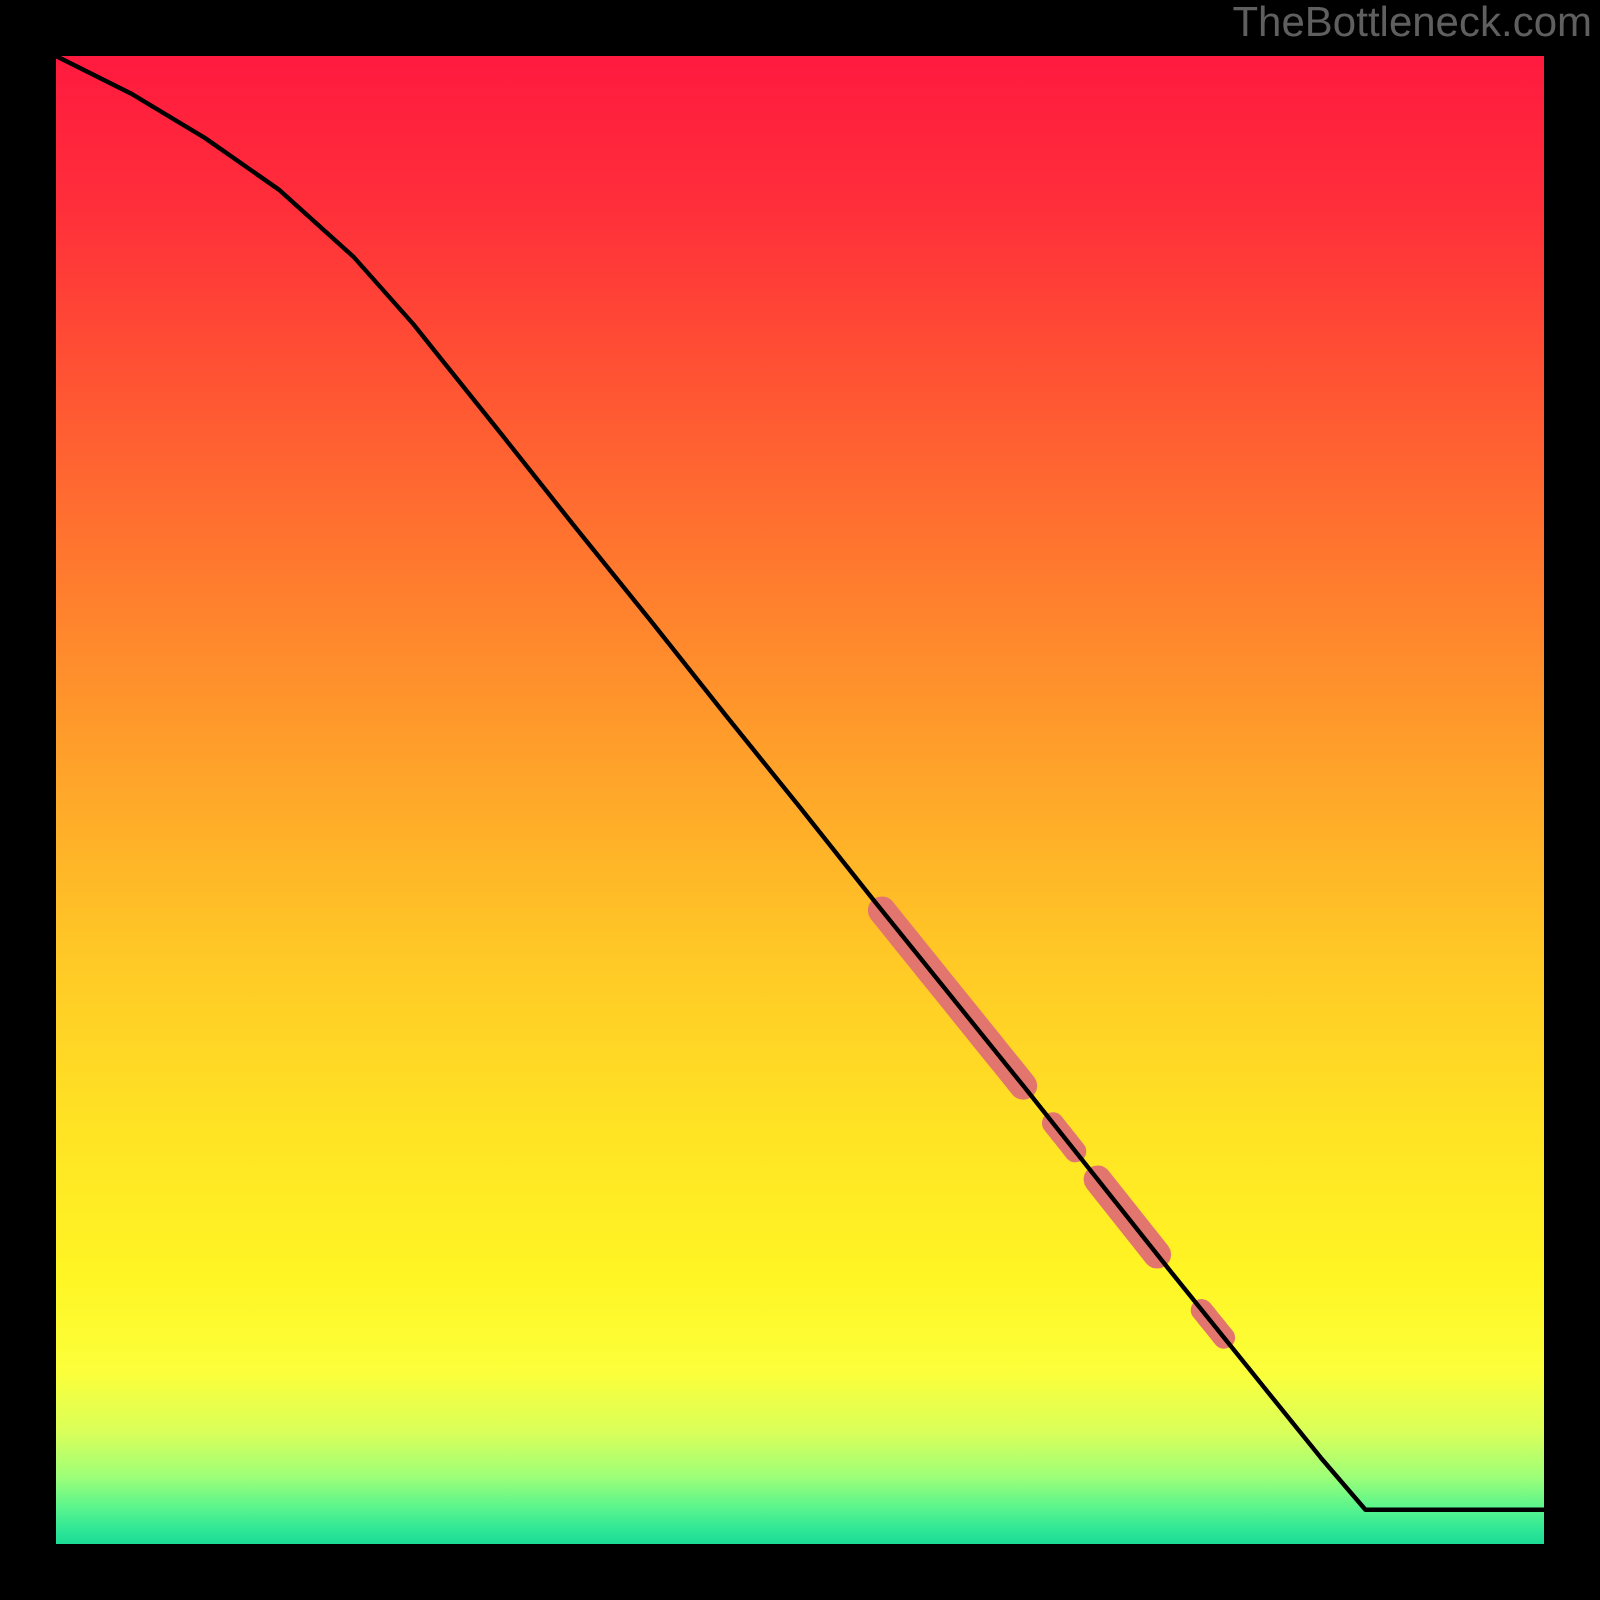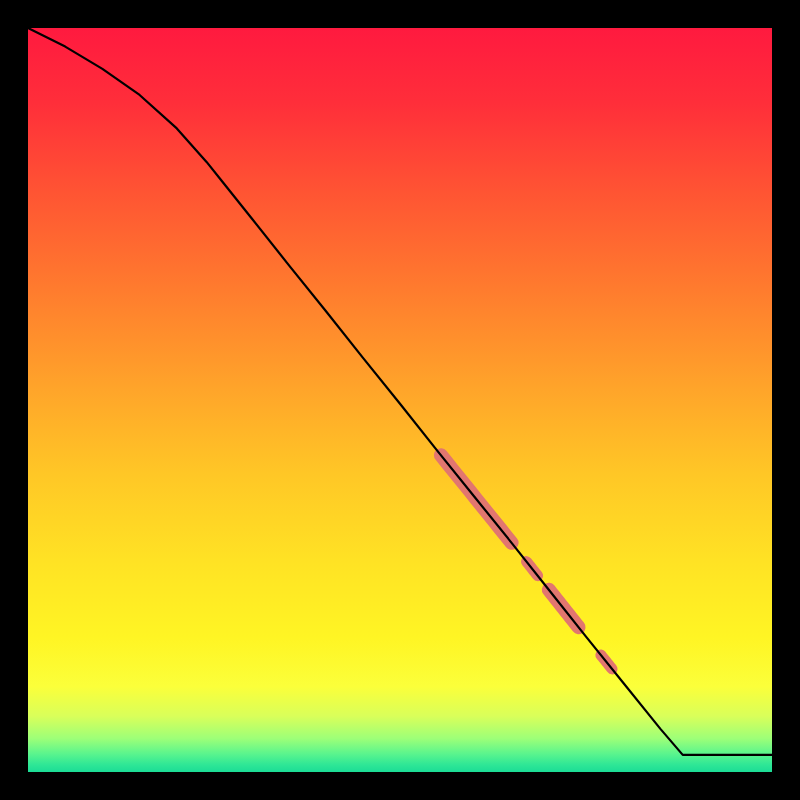--- a/index.html
+++ b/index.html
@@ -80,13 +80,14 @@
     <svg class="curve-svg" viewBox="0 0 744 744" preserveAspectRatio="none">
       <g id="highlights">
           <path d="M412.92 427.20 L418.81 434.51 L424.70 441.81 L430.59 449.12 L436.48 456.42 L442.37 463.72 L448.26 471.03 L454.15 478.33 L460.04 485.63 L465.93 492.94 L471.82 500.24 L477.71 507.54 L483.60 514.85" fill="none" stroke="#e2766f" stroke-linecap="round" stroke-linejoin="round" stroke-width="14"></path>
           <path d="M498.48 533.60 L499.41 534.77 L500.34 535.94 L501.27 537.11 L502.20 538.28 L503.13 539.46 L504.06 540.63 L504.99 541.80 L505.92 542.97 L506.85 544.14 L507.78 545.31 L508.71 546.49 L509.64 547.66" fill="none" stroke="#e2766f" stroke-linecap="round" stroke-linejoin="round" stroke-width="11"></path>
           <path d="M520.80 561.72 L523.28 564.84 L525.76 567.97 L528.24 571.09 L530.72 574.22 L533.20 577.34 L535.68 580.47 L538.16 583.59 L540.64 586.72 L543.12 589.84 L545.60 592.97 L548.08 596.09 L550.56 599.22" fill="none" stroke="#e2766f" stroke-linecap="round" stroke-linejoin="round" stroke-width="14"></path>
           <path d="M572.88 627.04 L573.81 628.20 L574.74 629.35 L575.67 630.50 L576.60 631.66 L577.53 632.81 L578.46 633.96 L579.39 635.12 L580.32 636.27 L581.25 637.42 L582.18 638.58 L583.11 639.73 L584.04 640.88" fill="none" stroke="#e2766f" stroke-linecap="round" stroke-linejoin="round" stroke-width="11"></path>
         </g>
       <path id="curve" fill="none" stroke-width="2.2" stroke-linejoin="round" stroke-linecap="round" d="M0.00 0.00 L37.20 18.60 L74.40 40.92 L111.60 66.96 L148.80 100.44 L178.56 133.92 L193.44 152.52 L223.20 189.72 L260.40 236.59 L297.60 282.72 L334.80 329.59 L372.00 375.72 L409.20 422.59 L446.40 468.72 L483.60 514.85 L520.80 561.72 L558.00 608.59 L595.20 654.72 L632.40 700.85 L654.72 726.89 L669.60 726.89 L706.80 726.89 L744.00 726.89" stroke="#000000"></path>
     </svg>
   </div>
+  <div class="watermark">TheBottleneck.com</div>
 </div>
 
 </body></html>

